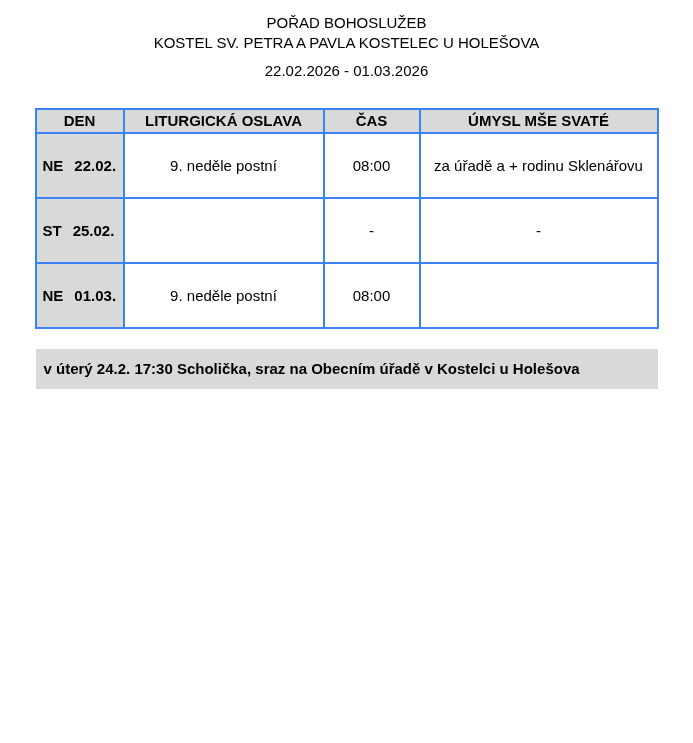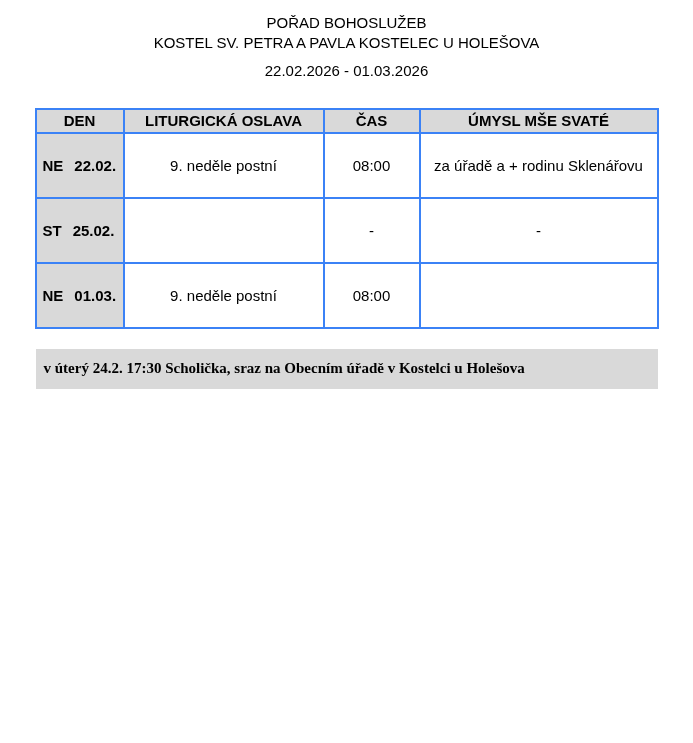--- a/index.html
+++ b/index.html
@@ -63,21 +63,20 @@
     width: 622px;
     height: 40px;
     margin: 20px auto 0 auto;
     background: #d9d9d9;
     display: flex;
     align-items: center;
     box-sizing: border-box;
     padding-left: 8px;
     font-size: 15px;
     font-weight: bold;
-    font-family: Liberation Serif, serif;
   }
 </style>
 </head>
 <body>
 
 <div class="page">
 
   <div class="titles">
     <div class="title-main">POŘAD BOHOSLUŽEB</div>
     <div class="title-sub">KOSTEL SV. PETRA A PAVLA KOSTELEC U HOLEŠOVA</div>

